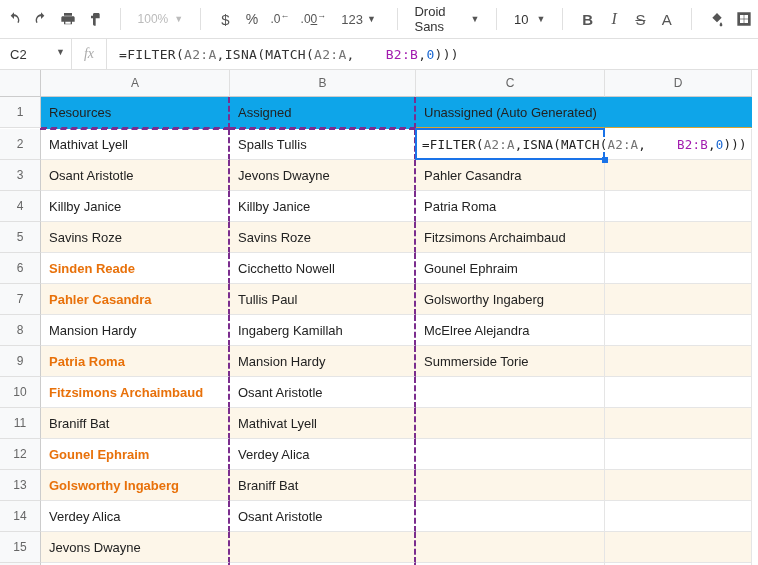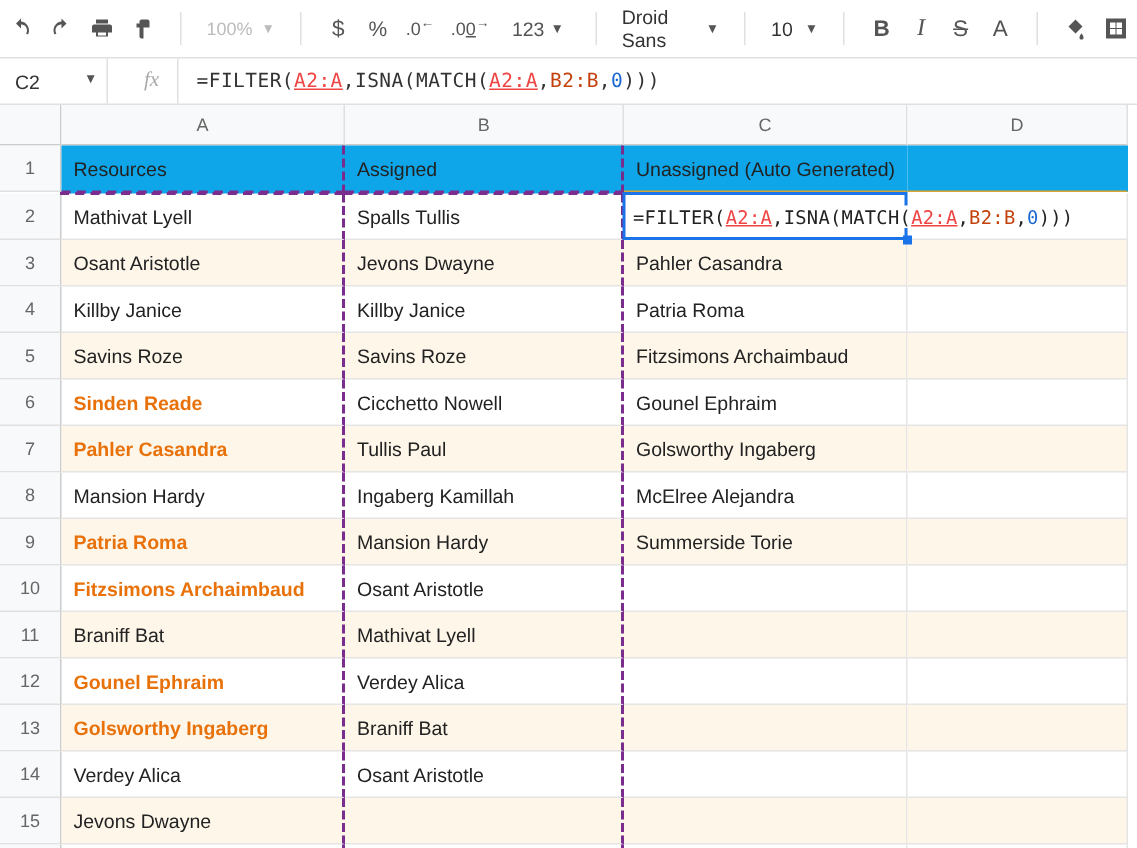--- a/index.html
+++ b/index.html
@@ -8,24 +8,24 @@
   .tbtn svg{width:16px;height:16px;fill:#555;}
   .sep{width:1px;height:22px;background:#e0e0e0;margin:0 6px;}
   .zoom{color:#bbb;font-size:12px;display:flex;align-items:center;gap:6px;}
   .caret{font-size:9px;color:#bbb;}
   .dark-caret{color:#555;}
   .fontbox{display:flex;align-items:center;gap:8px;color:#333;font-size:13px;}
   .sizebox{display:flex;align-items:center;gap:8px;color:#333;font-size:13px;}
   .namerow{height:30px;display:flex;align-items:center;border-bottom:1px solid #e0e0e0;font-size:13px;}
   .namebox{width:61px;padding-left:10px;color:#333;display:flex;align-items:flex-start;justify-content:space-between;}
   .namebox .caret{margin-right:6px;}
-  .fx{width:34px;text-align:center;color:#aaa;font-style:italic;font-family:serif;font-size:14px;border-left:1px solid #e0e0e0;border-right:1px solid #e0e0e0;height:100%;display:flex;align-items:center;justify-content:center;padding-left:12px;}
+  .fx{width:34px;text-align:center;color:#aaa;font-style:italic;font-family:serif;font-size:14px;border-left:1px solid #e0e0e0;border-right:1px solid #e0e0e0;height:100%;display:flex;align-items:center;justify-content:center;}
   .formula-bar{flex:1;padding-left:12px;font-family:"Consolas","Menlo",monospace;font-size:13px;letter-spacing:.3px;color:#333;}
-  .tok-range1{color:#ef4444;text-decoration:underline;}
-  .tok-range2{color:#c2410c;}
+  .tok-range1{color:#737373;}
+  .tok-range2{color:#a21caf;margin-left:31px;}
   .tok-num{color:#1967d2;}
   .grid{display:grid;grid-template-columns:41px 189px 186px 189px 147px;user-select:none;}
   .ch{background:#f8f9fa;border-right:1px solid #e0e0e0;border-bottom:1px solid #ccc;height:26px;display:flex;align-items:center;justify-content:center;color:#666;font-size:12px;}
   .corner{background:#f8f9fa;border-right:1px solid #ccc;border-bottom:1px solid #ccc;}
   .rh{background:#f8f9fa;border-right:1px solid #ccc;border-bottom:1px solid #e0e0e0;height:30px;display:flex;align-items:center;justify-content:center;color:#666;font-size:12px;}
   .cell{height:30px;padding:0 8px;display:flex;align-items:center;border-right:1px solid #e5e5e5;border-bottom:1px solid #e5e5e5;font-size:13px;color:#222;position:relative;overflow:visible;white-space:nowrap;}
   .hdr{background:#0ea5e9;color:#222;font-weight:400;border-bottom:1px solid #d9a430;border-right:1px solid transparent;}
   .band{background:#fdf6e9;}
   .bold-or{color:#e8710a;font-weight:bold;}
   .dash-r{border-right:2px dashed #7b2d8e !important;}

